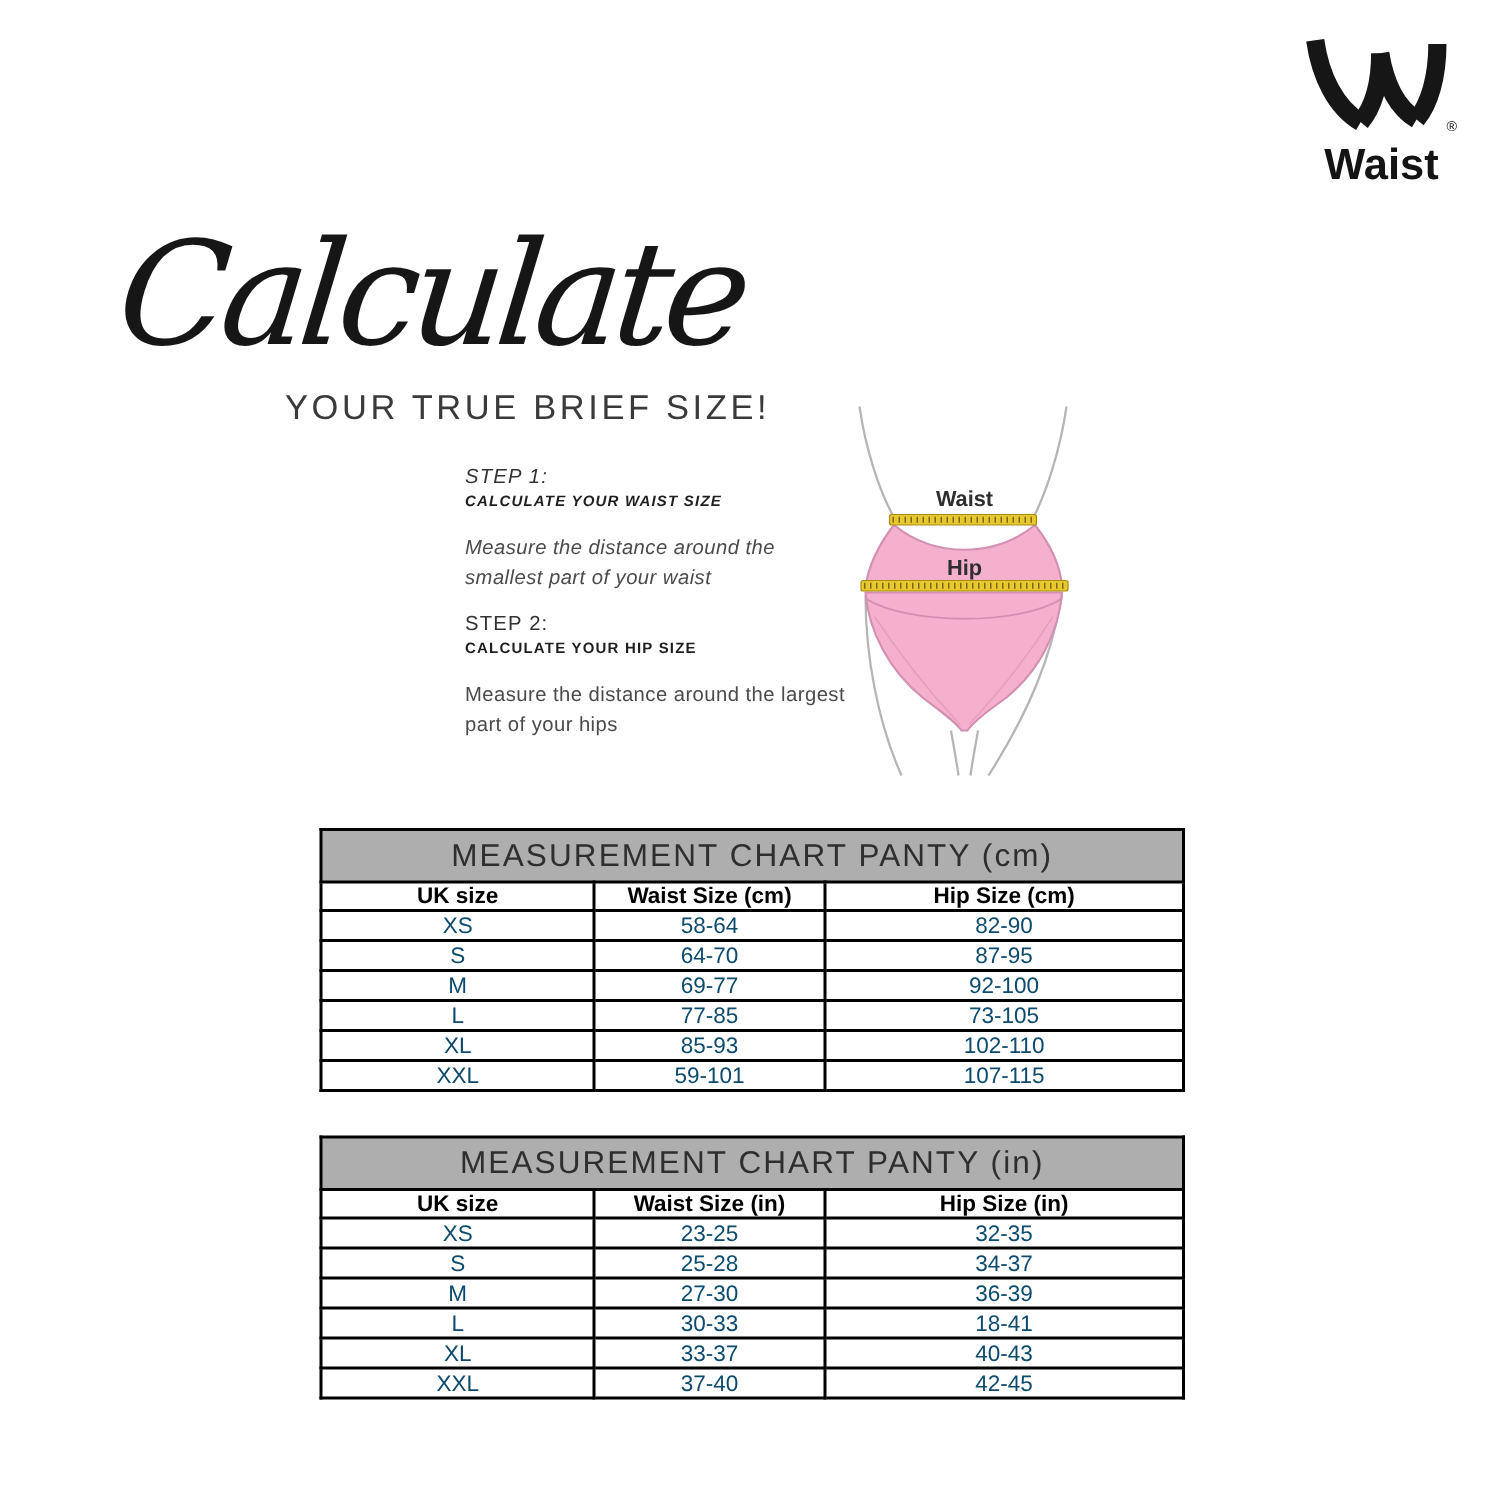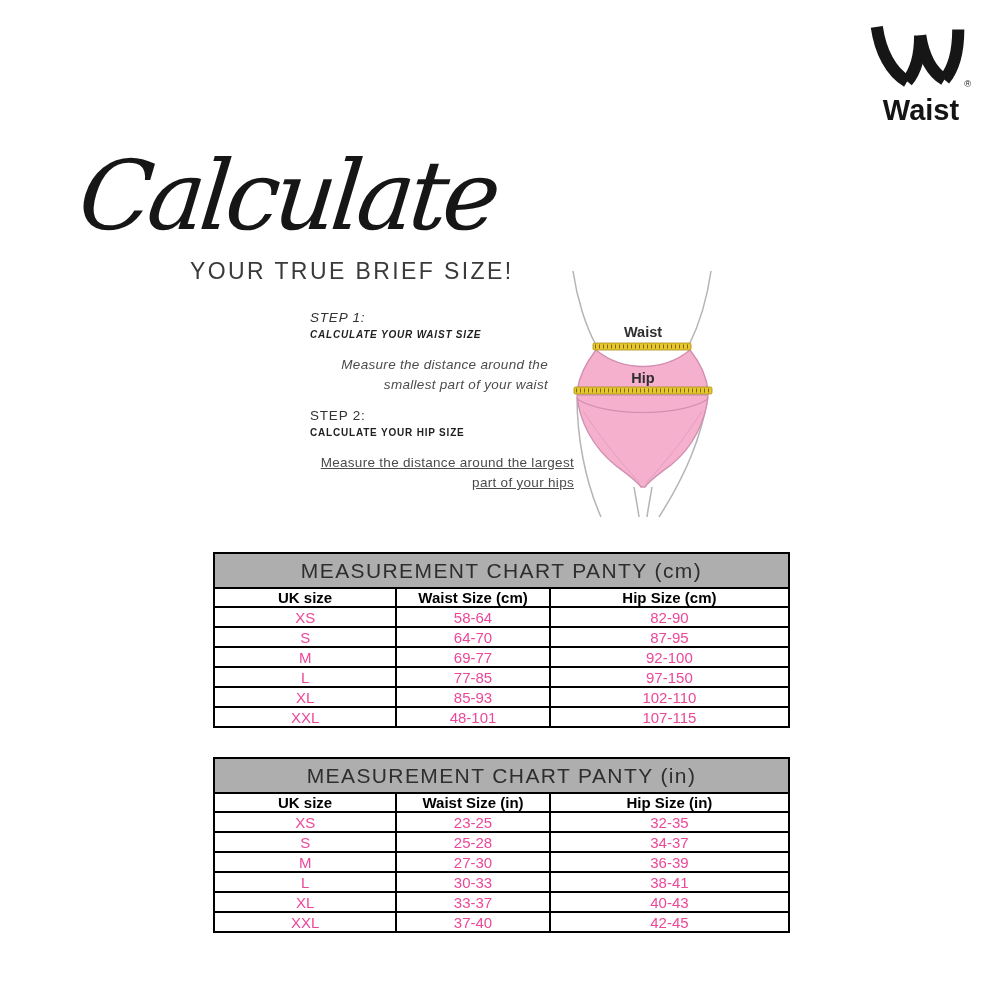--- a/index.html
+++ b/index.html
@@ -25,43 +25,43 @@
     position:absolute; left:190px; top:258px;
     font-size:23px; color:#3a3a3a; letter-spacing:2.4px; white-space:nowrap;
   }
 
   
   .step { position:absolute; left:310px; }
   .step-1 { top:310px;font-style:italic; }
   .step-2 { top:408px; }
   .step-label { font-size:13.5px; color:#333; letter-spacing:.8px; margin-bottom:4px; }
   .step-title { font-size:10px; font-weight:700; color:#1f1f1f; letter-spacing:.8px; margin-bottom:15px; }
-  .step-desc { font-size:13.5px; color:#4b4b4b; line-height:1.5; letter-spacing:.3px;text-align:right; }
+  .step-desc { font-size:13.5px; color:#4b4b4b; line-height:1.5; letter-spacing:.3px; }
   .desc-1 { width:238px; }
-  .desc-2 { width:264px;text-decoration:underline; }
+  .desc-2 { width:264px; }
 
   
   .figure { position:absolute; left:543px; top:269px; }
 
   
   table.size-table {
     position:absolute; left:213px; width:577px;
     border-collapse:collapse; table-layout:fixed;
     font-family:"Liberation Sans", sans-serif;
   }
   .t-cm { top:552px; }
   .t-in { top:757px;padding-left:21px; }
   table.size-table th, table.size-table td {
     border:2px solid #000; text-align:center; vertical-align:middle; padding:0;
   }
   th.t-title {
     height:35px; font-size:21px; font-weight:400; letter-spacing:1.4px; color:#2e2e2e;
   }
   th.t-col { height:14px; font-size:15px; font-weight:700; color:#000; }
-  td.t-cell { height:20px; font-size:15px; color:#ec4899; }
+  td.t-cell { height:20px; font-size:15px; color:#0c4a6e; }
   col.c1 { width:31.7%; } col.c2 { width:26.7%; } col.c3 { width:41.6%; }
 </style>
 </head>
 <body>
 
 <div class="canvas">
 
   <div class="logo">
     <svg width="104" height="76" viewBox="0 0 120 84" aria-hidden="true">
       <g fill="none" stroke="#161616" stroke-width="14" stroke-linecap="butt">
@@ -150,30 +150,30 @@
           <td class="t-cell">87-95</td>
         </tr>
         <tr>
           <td class="t-cell">M</td>
           <td class="t-cell">69-77</td>
           <td class="t-cell">92-100</td>
         </tr>
         <tr>
           <td class="t-cell">L</td>
           <td class="t-cell">77-85</td>
-          <td class="t-cell">97-150</td>
+          <td class="t-cell">73-105</td>
         </tr>
         <tr>
           <td class="t-cell">XL</td>
           <td class="t-cell">85-93</td>
           <td class="t-cell">102-110</td>
         </tr>
         <tr>
           <td class="t-cell">XXL</td>
-          <td class="t-cell">48-101</td>
+          <td class="t-cell">59-101</td>
           <td class="t-cell">107-115</td>
         </tr>
       </tbody>
     </table>
   <table class="size-table t-in">
       <colgroup>
         <col class="c1">
         <col class="c2">
         <col class="c3">
       </colgroup>
@@ -199,21 +199,21 @@
           <td class="t-cell">34-37</td>
         </tr>
         <tr>
           <td class="t-cell">M</td>
           <td class="t-cell">27-30</td>
           <td class="t-cell">36-39</td>
         </tr>
         <tr>
           <td class="t-cell">L</td>
           <td class="t-cell">30-33</td>
-          <td class="t-cell">38-41</td>
+          <td class="t-cell">18-41</td>
         </tr>
         <tr>
           <td class="t-cell">XL</td>
           <td class="t-cell">33-37</td>
           <td class="t-cell">40-43</td>
         </tr>
         <tr>
           <td class="t-cell">XXL</td>
           <td class="t-cell">37-40</td>
           <td class="t-cell">42-45</td>

